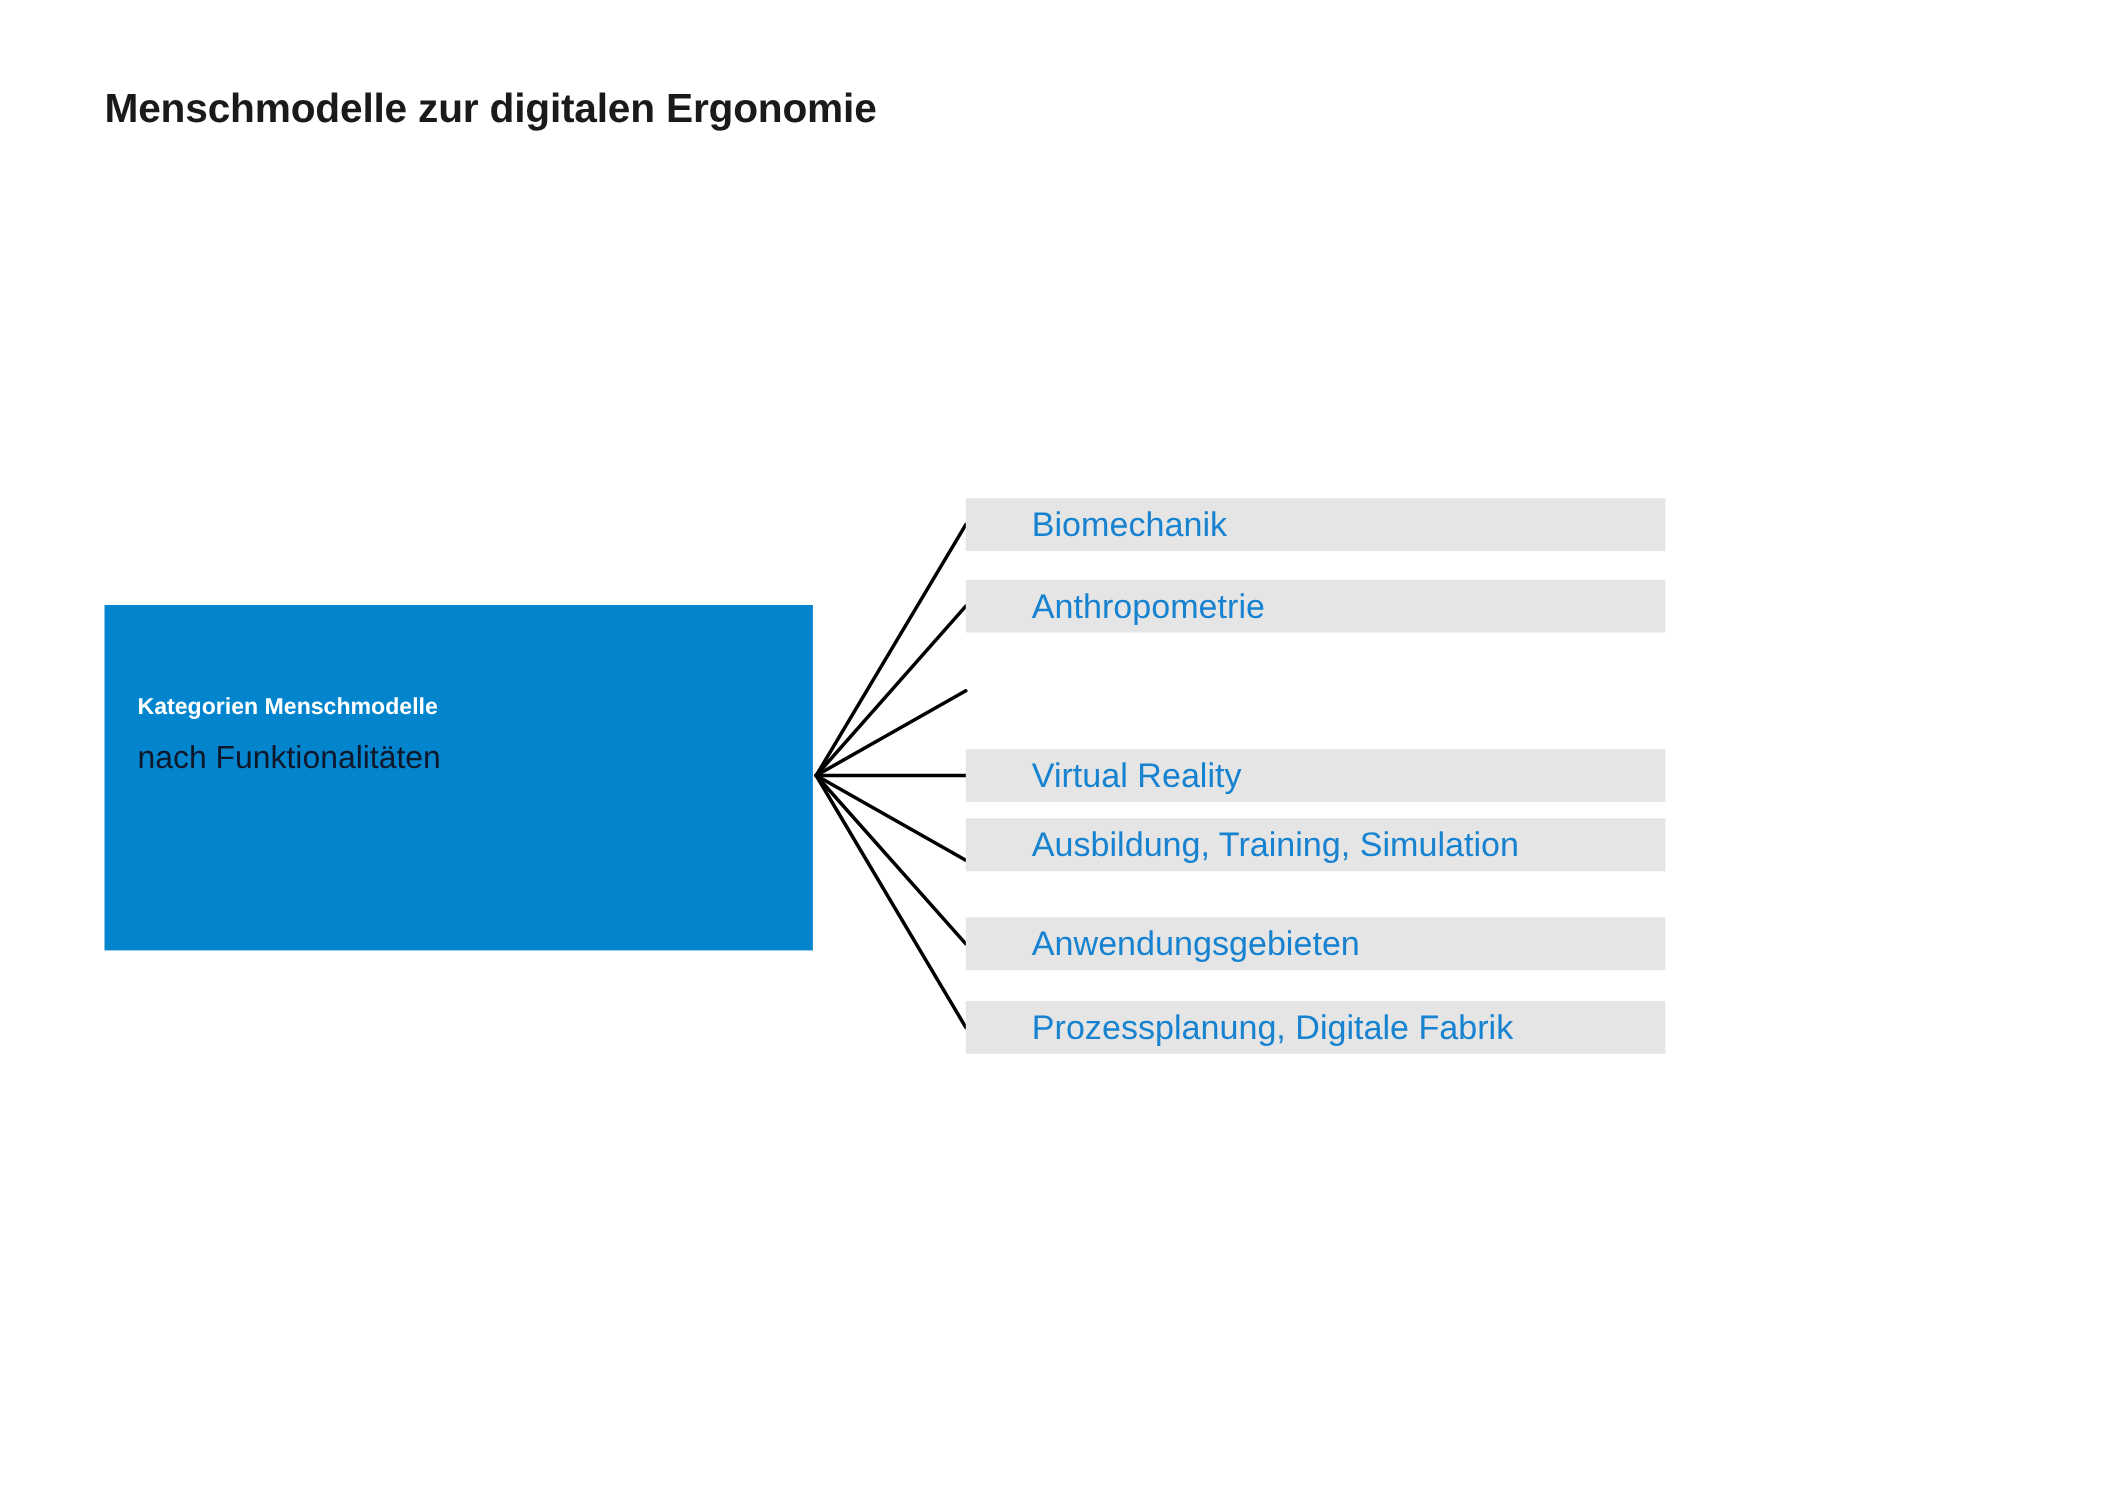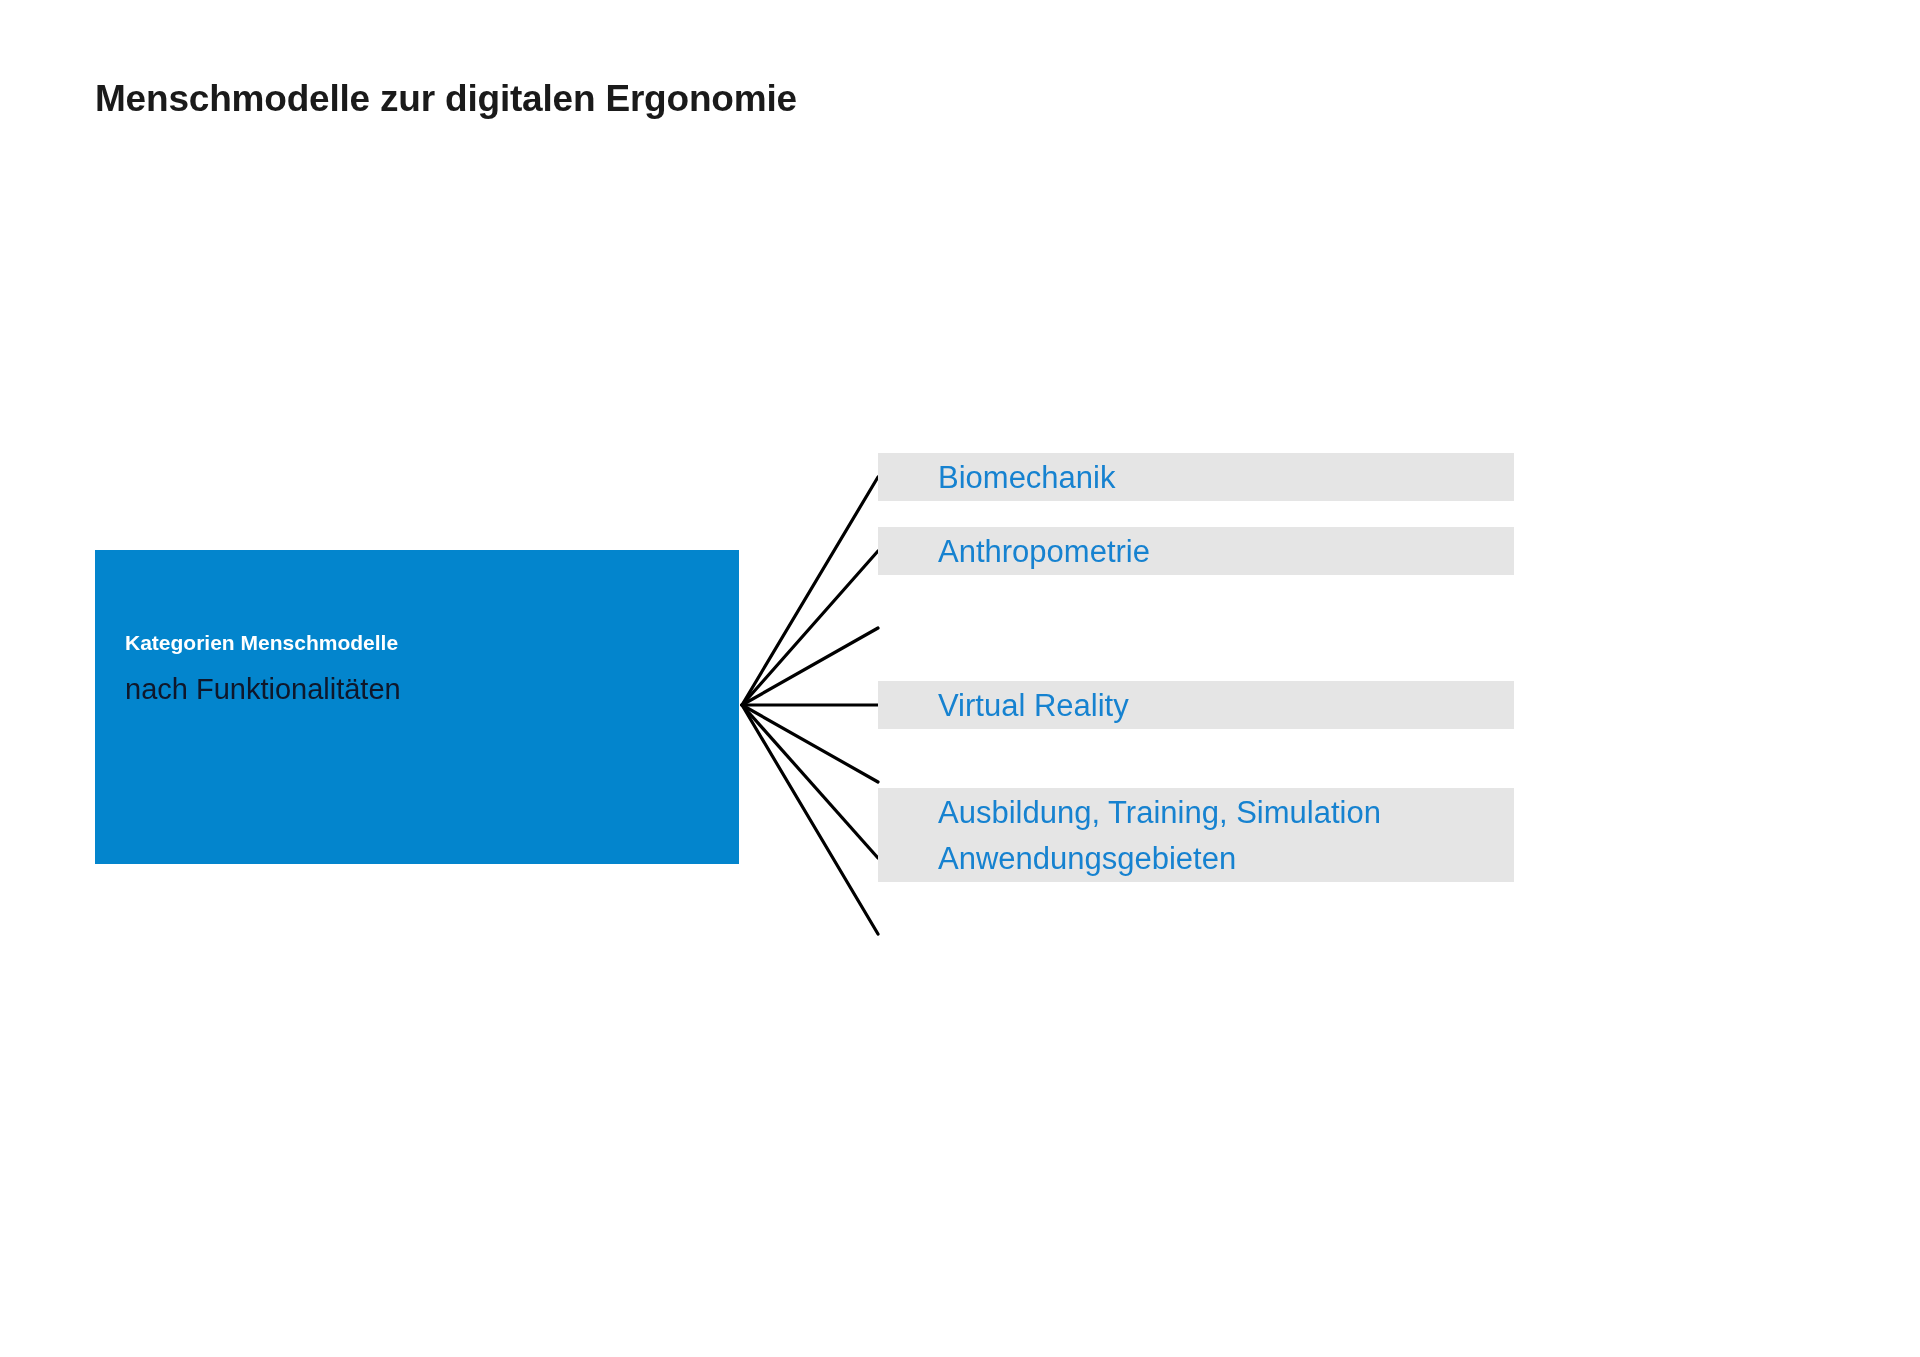--- a/index.html
+++ b/index.html
@@ -126,20 +126,23 @@
 
   <div class="cat-bar" style="top:453px;">
     <span class="cat-label">Biomechanik</span>
   </div>
   <div class="cat-bar" style="top:527px;">
     <span class="cat-label">Anthropometrie</span>
   </div>
   <div class="cat-bar" style="top:681px;">
     <span class="cat-label">Virtual Reality</span>
   </div>
-  <div class="cat-bar" style="top:788px;">
+  <div class="cat-bar" style="top:744px;">
     <span class="cat-label">Ausbildung, Training, Simulation</span>
   </div>
   <div class="cat-bar" style="top:834px;">
     <span class="cat-label">Anwendungsgebieten</span>
   </div>
+  <div class="cat-bar" style="top:910px;">
+    <span class="cat-label">Prozessplanung, Digitale Fabrik</span>
+  </div>
 
 </div>
 
 </body></html>

